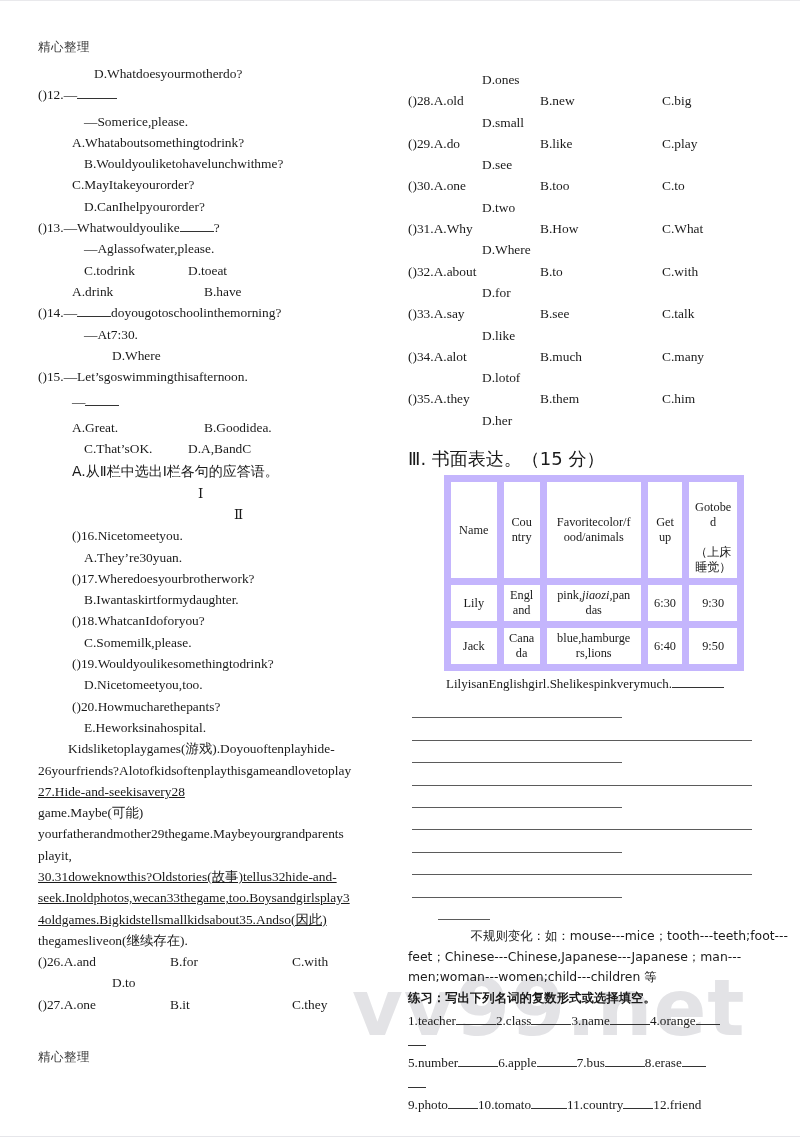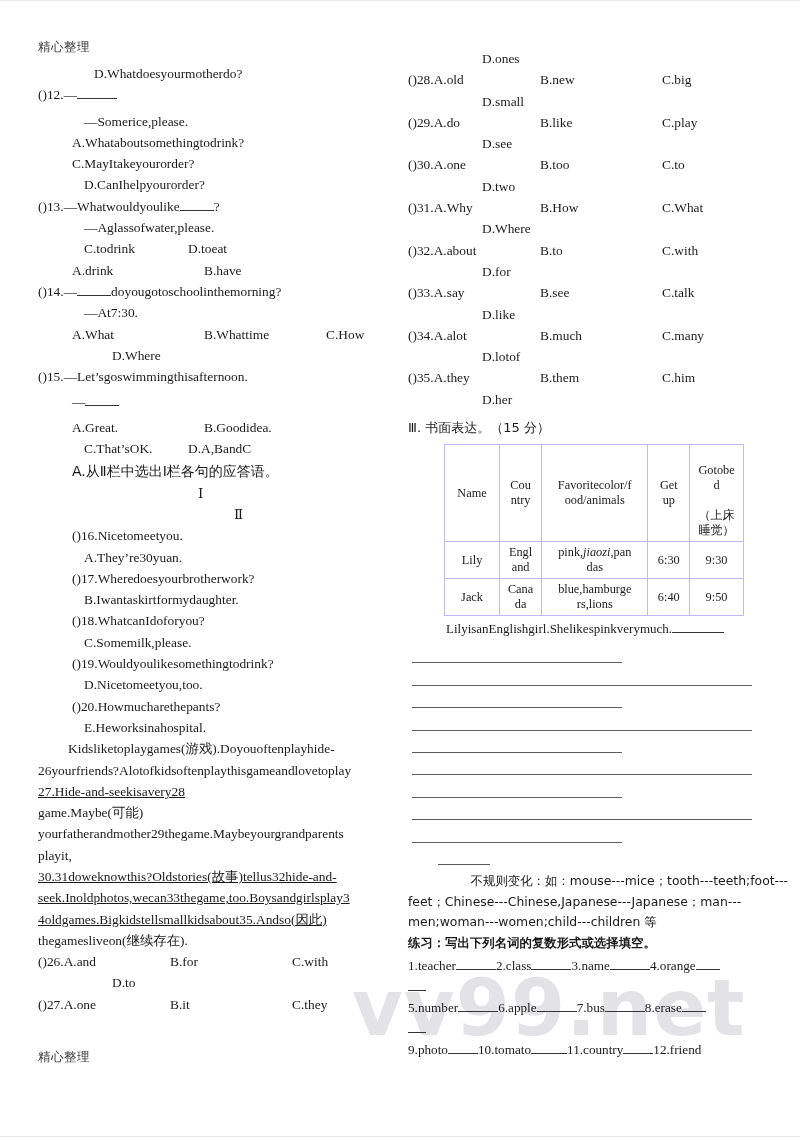--- a/index.html
+++ b/index.html
@@ -42,21 +42,21 @@
 
   .col-left {
     position: absolute;
     left: 38px;
     top: 38px;
     width: 372px;
   }
   .col-right {
     position: absolute;
     left: 408px;
-    top: 47px;
+    top: 68px;
     width: 380px;
   }
 
   .hdr {
     font-family: "DejaVu Sans", "Liberation Sans", sans-serif;
     font-size: 12.5px;
     color: #3a3a3a;
     letter-spacing: 0.5px;
   }
   .footer-note {
@@ -98,34 +98,34 @@
     display: inline-block;
     border-bottom: 1px solid #333;
     height: 0.92em;
     vertical-align: baseline;
   }
   .u { text-decoration: underline; }
   .it { font-style: italic; }
 
   .sec-head {
     font-family: "DejaVu Sans", "Liberation Sans", sans-serif;
-    font-size: 13px;
+    font-size: 18px;
     line-height: 21px;
-    margin-top: 7px;
+    margin-top: 17px;
   }
 
   table.wt {
     border-collapse: collapse;
     margin-left: 36px;
     margin-top: 6px;
     width: 300px;
     font-size: 12.3px;
   }
   table.wt td, table.wt th {
-    border: 1px solid #c4b5fd;
+    border: 7px solid #c4b5fd;
     text-align: center;
     vertical-align: middle;
     padding: 3px 2px;
     font-weight: normal;
     line-height: 15px;
   }
   .c-name  { width: 52px; }
   .c-ctry  { width: 38px; }
   .c-fav   { width: 104px; }
   .c-up    { width: 38px; }
@@ -194,41 +194,37 @@
 
     <div class="col-left">
 
       <div class="hdr">精心整理</div>
 
       <div class="ln i3" style="margin-top:7px;">D.Whatdoesyourmotherdo?</div>
 
       <div class="ln"><span>()12.—</span><span class="blank-inline" style="width:40px"></span></div>
       <div class="ln i2" style="margin-top:5px;">—Somerice,please.</div>
       <div class="ln i1">A.Whataboutsomethingtodrink?</div>
+      <div class="ln i2">B.Wouldyouliketohavelunchwithme?</div>
       <div class="ln i1">C.MayItakeyourorder?</div>
       <div class="ln i2">D.CanIhelpyourorder?</div>
 
       <div class="ln"><span>()13.—Whatwouldyoulike</span><span class="blank-inline" style="width:34px"></span><span>?</span></div>
       <div class="ln i2">—Aglassofwater,please.</div>
       <div class="opt-row" style="padding-left:46px">
         <span class="o1" style="flex:0 0 104px;width:104px">C.todrink</span>
         <span class="o2">D.toeat</span>
       </div>
       <div class="opt-row ind">
         <span class="o1">A.drink</span>
         <span class="o2">B.have</span>
       </div>
 
       <div class="ln"><span>()14.—</span><span class="blank-inline" style="width:34px"></span><span>doyougotoschoolinthemorning?</span></div>
       <div class="ln i2">—At7:30.</div>
-      <div class="opt-row ind">
-        <span class="o1">A.What</span>
-        <span class="o2">B.Whattime</span>
-        <span class="o3">C.How</span>
-      </div>
       <div class="ln i4">D.Where</div>
 
       <div class="ln">()15.—Let’sgoswimmingthisafternoon.</div>
       <div class="ln i1" style="margin-top:4px;"><span>—</span><span class="blank-inline" style="width:34px"></span></div>
       <div class="opt-row ind" style="margin-top:4px;">
         <span class="o1">A.Great.</span>
         <span class="o2">B.Goodidea.</span>
       </div>
       <div class="opt-row" style="padding-left:46px">
         <span class="o1" style="flex:0 0 104px;width:104px">C.That’sOK.</span>

